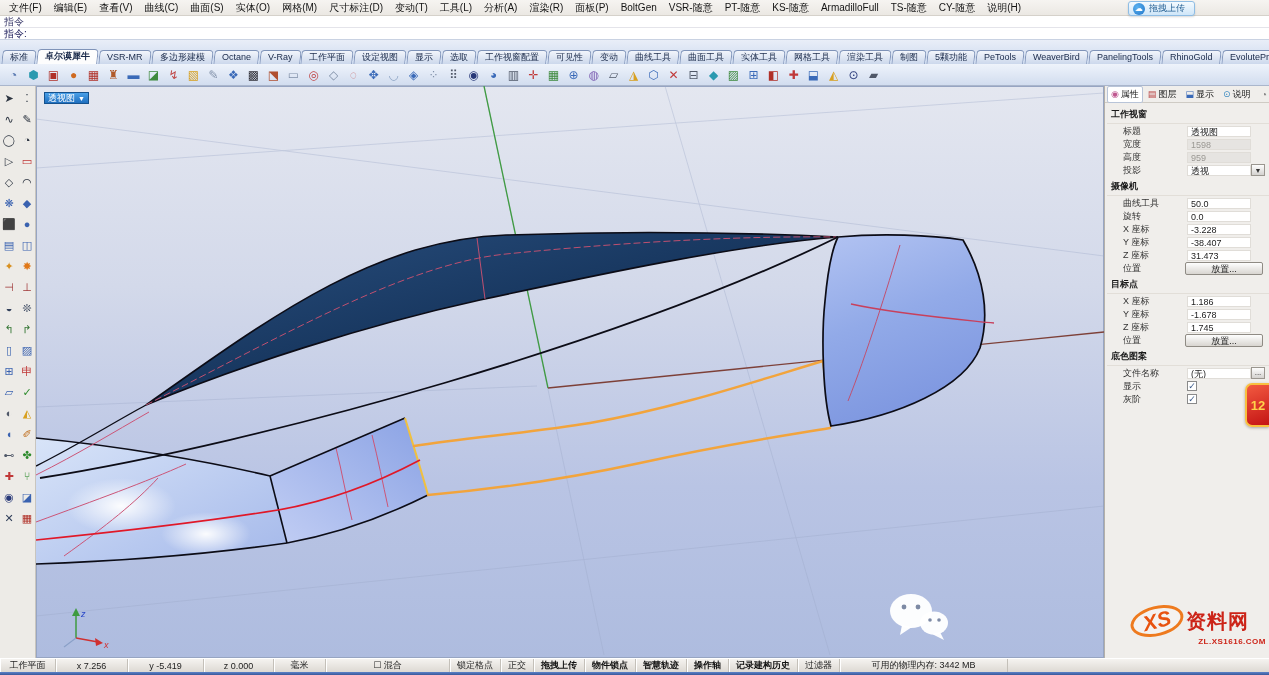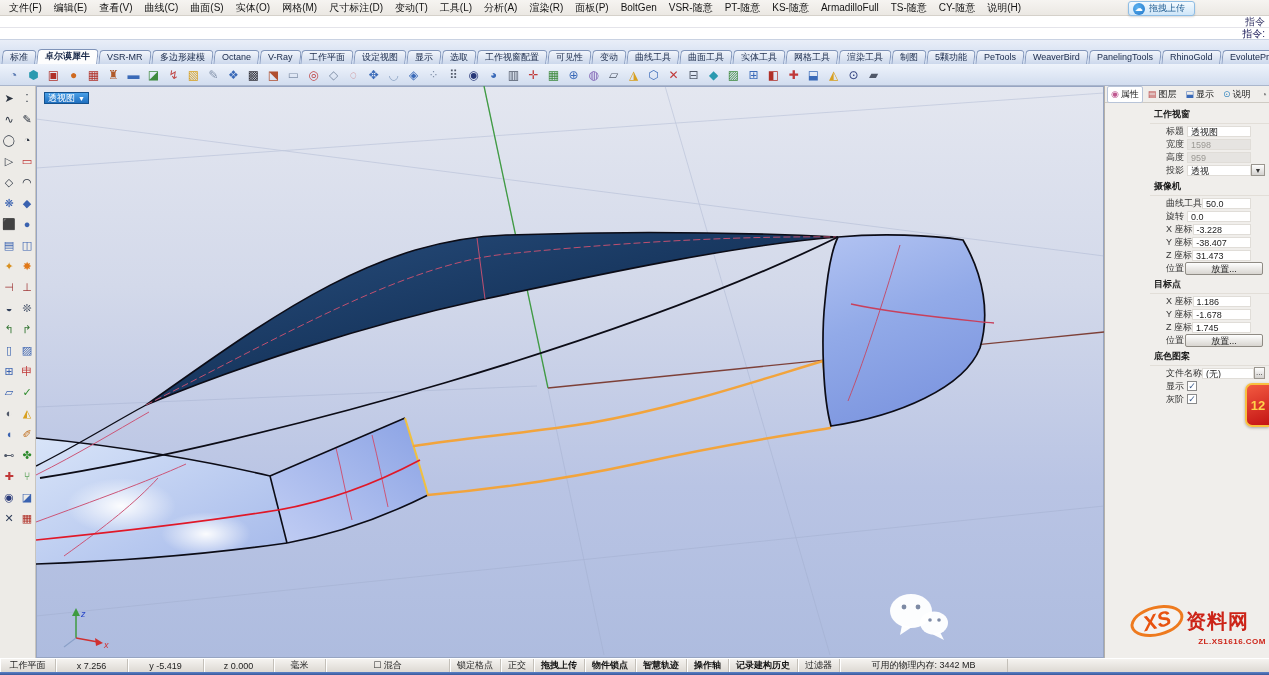--- a/index.html
+++ b/index.html
@@ -12,21 +12,21 @@
   .menu-items{display:flex;align-items:center;height:100%;}
   .menu-item{font-size:10px;color:#141414;padding:1px 6px;white-space:nowrap;cursor:default;}
   .upload-btn{position:absolute;left:1128px;top:1px;height:15px;display:flex;align-items:center;gap:4px;
     padding:0 9px 0 4px;background:linear-gradient(#f4faff,#cfe6f8);border:1px solid #8fbde4;border-radius:3px;
     font-size:9px;color:#2a6496;box-shadow:0 1px 2px rgba(0,0,0,.15);}
   .cloud-ic{width:12px;height:12px;border-radius:50%;background:radial-gradient(circle at 35% 35%,#5cb2f0,#1f74c8);
     color:#fff;font-size:8px;line-height:12px;text-align:center;}
 
   
   .cmd-history,.cmd-input{position:absolute;left:0;width:1269px;height:12px;background:#fff;
-    font-size:10px;color:#20205e;padding:0 4px;line-height:12px;text-align:right;}
+    font-size:10px;color:#20205e;padding:0 4px;line-height:12px;}
   .cmd-history{top:16px;border-bottom:1px solid #e4e4ea;color:#3a3a6a;}
   .cmd-input{top:28px;border-bottom:1px solid #c9d2e2;}
 
   
   .tabstrip{position:absolute;top:40px;left:0;width:1269px;height:24px;
     background:linear-gradient(#e9eef8,#ccd9ee);display:flex;align-items:flex-end;padding:0 2px;}
   .rtab{height:14px;line-height:13px;font-size:9px;color:#1a2a4a;background:linear-gradient(#f2f5fb,#ccd8ec);
     border:1px solid #7f93b8;border-bottom:none;border-radius:4px 4px 0 0;padding:0 7px;margin-right:1px;
     white-space:nowrap;transform:skewX(-6deg);}
   .rtab span{display:inline-block;transform:skewX(6deg);}
@@ -54,21 +54,21 @@
   .vp-label .car{font-size:7px;}
 
   
   .rightpanel{position:absolute;top:86px;left:1104px;width:165px;height:572px;background:#f0eeeb;
     border-left:1px solid #b4b0a9;font-size:9px;color:#222;}
   .rp-tabs{display:flex;align-items:center;height:17px;border-bottom:1px solid #cfcbc4;padding:0 2px;gap:1px;}
   .rp-tab{display:flex;align-items:center;gap:2px;padding:1px 3px;border:1px solid transparent;border-radius:2px;white-space:nowrap;}
   .rp-tab.active{background:#fff;border-color:#b8c4d8;}
   .rp-tab-ic{font-size:9px;}
   .rp-gear{margin-left:auto;color:#888;font-size:10px;}
-  .rp-body{padding:2px 0 0 2px;margin-left:43px;}
+  .rp-body{padding:2px 0 0 2px;}
   .rp-sec{font-weight:bold;color:#1a1a1a;padding:3px 0 2px 4px;border-bottom:1px solid #e2ded8;}
   .rp-row{display:flex;align-items:center;height:12px;padding-left:16px;margin:1px 0;}
   .rp-lab{flex:1;color:#333;white-space:nowrap;}
   .rp-val{width:64px;height:11px;background:#fff;padding:0 3px;line-height:11px;margin-right:18px;
     border:1px solid #e0ddd8;white-space:nowrap;overflow:hidden;}
   .rp-row.dis .rp-val{background:#e6e4e1;color:#9a9893;}
   .rp-val.w-dd{margin-right:0;}
   .dd-btn{width:14px;height:12px;background:linear-gradient(#fdfdfd,#d4d2cf);border:1px solid #9a968f;
     font-size:7px;text-align:center;line-height:11px;color:#333;margin-right:4px;}
   .rp-btn{width:78px;height:13px;background:linear-gradient(#fefefe,#d8d5d0);border:1px solid #8f8b84;

